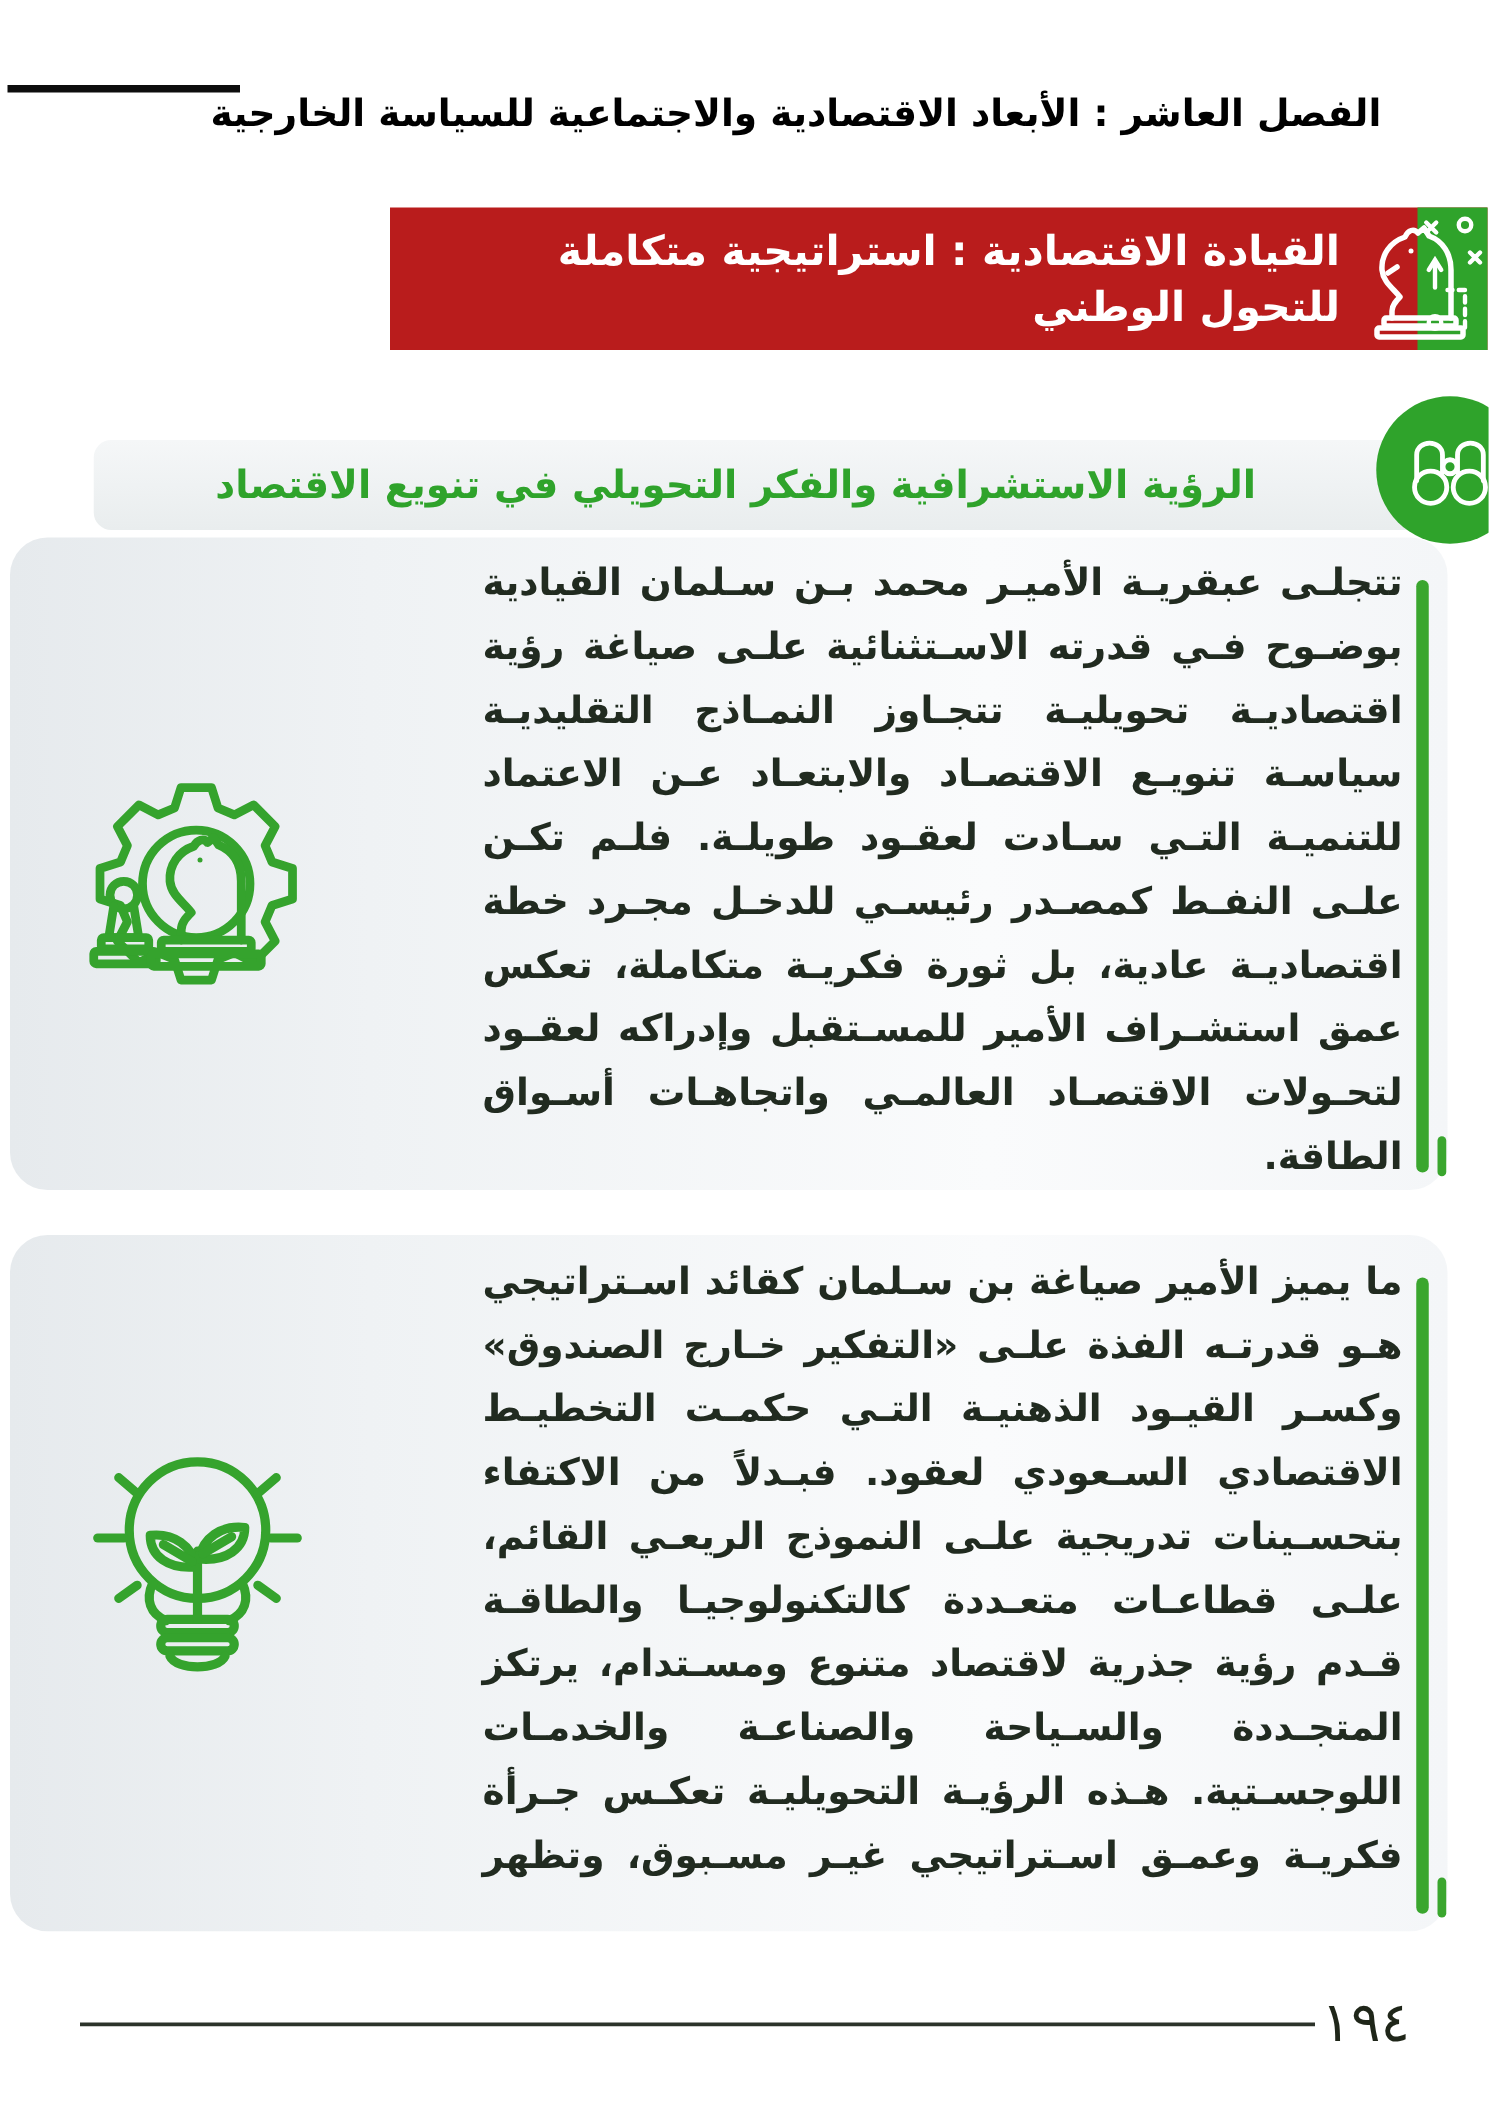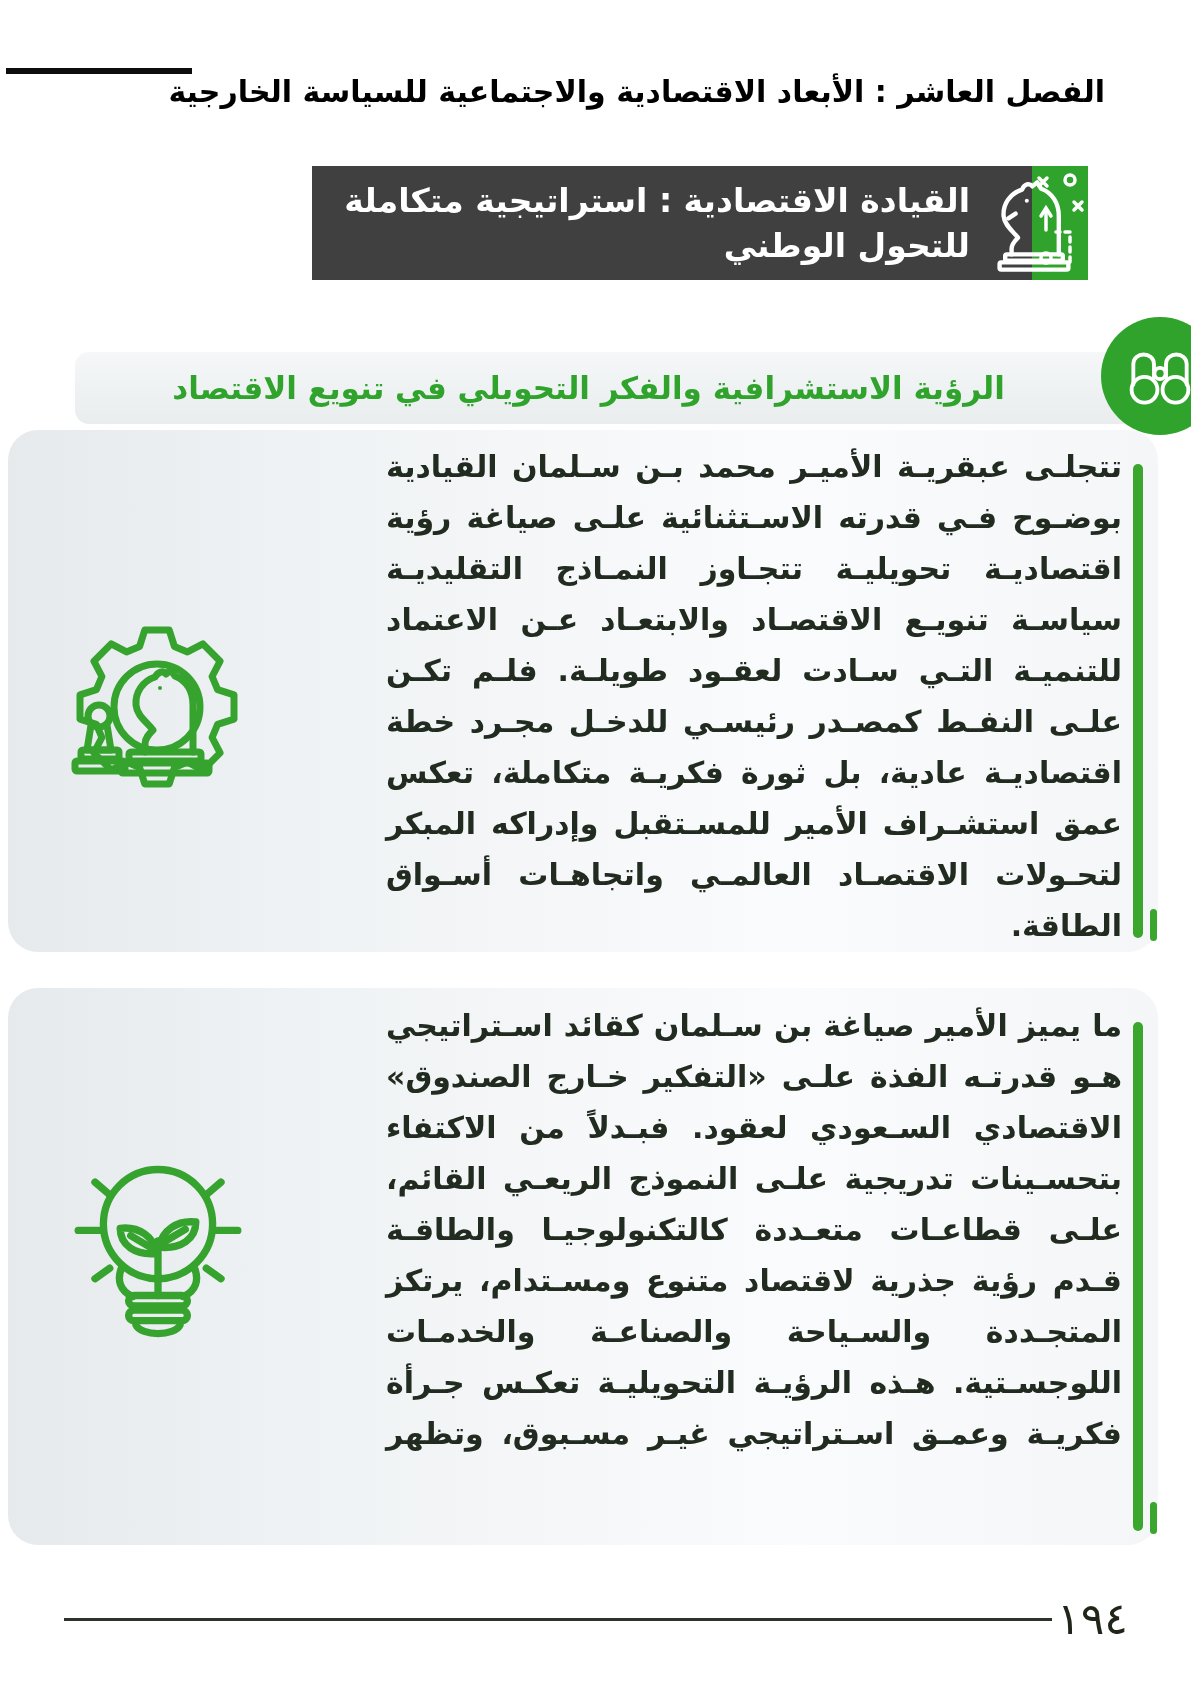--- a/index.html
+++ b/index.html
@@ -4,21 +4,21 @@
 <style>
   html,body{margin:0;padding:0;background:#ffffff;}
   body{font-family:"DejaVu Sans",sans-serif;direction:rtl;}
   .page{position:relative;width:1191px;height:1684px;background:#ffffff;overflow:hidden;}
 
   
   .header-title{position:absolute;top:40px;right:86px;font-size:30px;font-weight:bold;color:#000;white-space:nowrap;margin-top:34px;}
   .header-rule{position:absolute;top:68px;left:6px;width:186px;height:6px;background:#0d0d0d;}
 
   
-  .lead-banner{position:absolute;top:166px;left:312px;width:776px;height:114px;background:#404040;}
+  .lead-banner{position:absolute;top:166px;left:312px;width:838px;height:114px;background:#b91c1c;padding-left:40px;}
   .lead-green{position:absolute;top:0;right:0;width:56px;height:114px;background:#2fa32b;}
   .lead-text{position:absolute;top:50%;transform:translateY(-50%);right:118px;left:20px;color:#ffffff;font-weight:bold;font-size:33px;line-height:45px;text-align:right;}
   .knight-svg{position:absolute;right:6px;top:8px;width:104px;height:100px;}
 
   
   .section-banner{position:absolute;top:352px;left:75px;width:1142px;height:72px;border-radius:14px;background:linear-gradient(180deg,#f5f7f8 0%,#e9edee 100%);}
   .section-title{position:absolute;inset:0;display:flex;align-items:center;justify-content:center;padding-right:155px;padding-left:40px;color:#2fa32b;font-size:31px;font-weight:bold;}
   .section-circle{position:absolute;right:-2px;top:-35px;width:118px;height:118px;border-radius:50%;background:#2fa32b;display:flex;align-items:center;justify-content:center;}
 
   
@@ -100,21 +100,21 @@
       <rect x="64" y="151" width="88" height="10" rx="2"></rect>
     </svg>
     <div class="para">
       <div class="pline">تتجلـى عبقريـة الأميـر محمد بـن سـلمان القيادية</div>
       <div class="pline">بوضـوح فـي قدرته الاسـتثنائية علـى صياغة رؤية</div>
       <div class="pline">اقتصاديـة تحويليـة تتجـاوز النمـاذج التقليديـة</div>
       <div class="pline">سياسـة تنويـع الاقتصـاد والابتعـاد عـن الاعتماد</div>
       <div class="pline">للتنميـة التـي سـادت لعقـود طويلـة. فلـم تكـن</div>
       <div class="pline">علـى النفـط كمصـدر رئيسـي للدخـل مجـرد خطة</div>
       <div class="pline">اقتصاديـة عادية، بل ثورة فكريـة متكاملة، تعكس</div>
-      <div class="pline">عمق استشـراف الأمير للمسـتقبل وإدراكه المبكر</div>
+      <div class="pline">عمق استشـراف الأمير للمسـتقبل وإدراكه لعقـود</div>
       <div class="pline">لتحـولات الاقتصـاد العالمـي واتجاهـات أسـواق</div>
       <div class="pline short">الطاقة.</div>
     </div>
     <div class="bar-long"></div>
     <div class="bar-short"></div>
   </div>
 
   <div class="tbox" id="box2">
     <svg class="bulb-svg" viewBox="0 0 200 200" fill="none" stroke="#35a32d" stroke-width="7" stroke-linejoin="round" stroke-linecap="round">
       <circle cx="100" cy="82" r="52"></circle>
@@ -131,20 +131,21 @@
       <path d="M24,88 H44"></path>
       <path d="M156,88 H176"></path>
       <path d="M40,42 L54,54"></path>
       <path d="M160,42 L146,54"></path>
       <path d="M40,134 L54,124"></path>
       <path d="M160,134 L146,124"></path>
     </svg>
     <div class="para">
       <div class="pline">ما يميز الأمير صياغة بن سـلمان كقائد اسـتراتيجي</div>
       <div class="pline">هـو قدرتـه الفذة علـى «التفكير خـارج الصندوق»</div>
+      <div class="pline">وكسـر القيـود الذهنيـة التـي حكمـت التخطيـط</div>
       <div class="pline">الاقتصادي السـعودي لعقود. فبـدلاً من الاكتفاء</div>
       <div class="pline">بتحسـينات تدريجية علـى النموذج الريعـي القائم،</div>
       <div class="pline">علـى قطاعـات متعـددة كالتكنولوجيـا والطاقـة</div>
       <div class="pline">قـدم رؤية جذرية لاقتصاد متنوع ومسـتدام، يرتكز</div>
       <div class="pline">المتجـددة والسـياحة والصناعـة والخدمـات</div>
       <div class="pline">اللوجسـتية. هـذه الرؤيـة التحويليـة تعكـس جـرأة</div>
       <div class="pline">فكريـة وعمـق اسـتراتيجي غيـر مسـبوق، وتظهر</div>
     </div>
     <div class="bar-long"></div>
     <div class="bar-short"></div>

